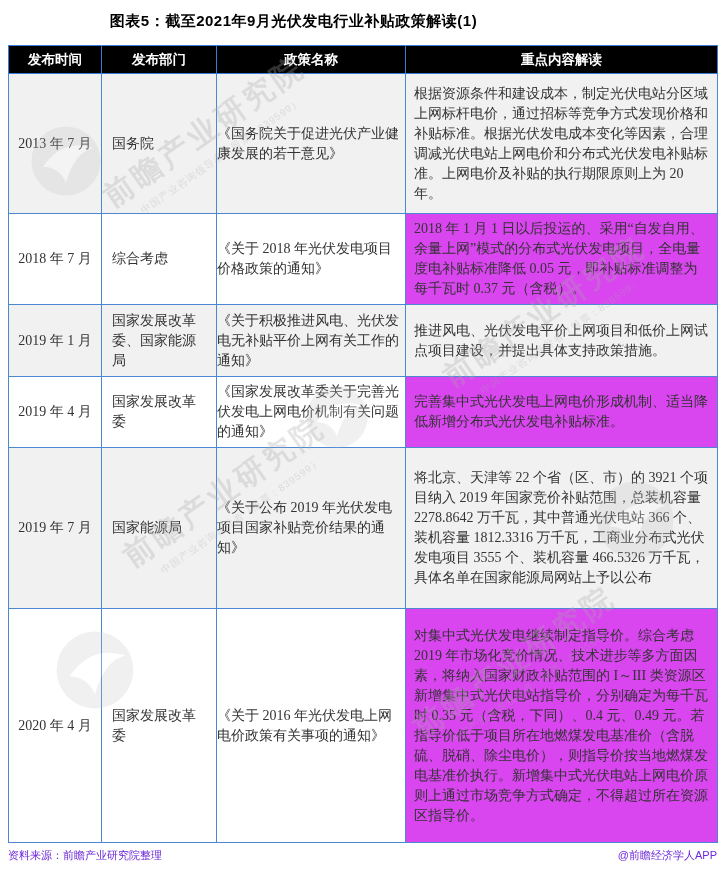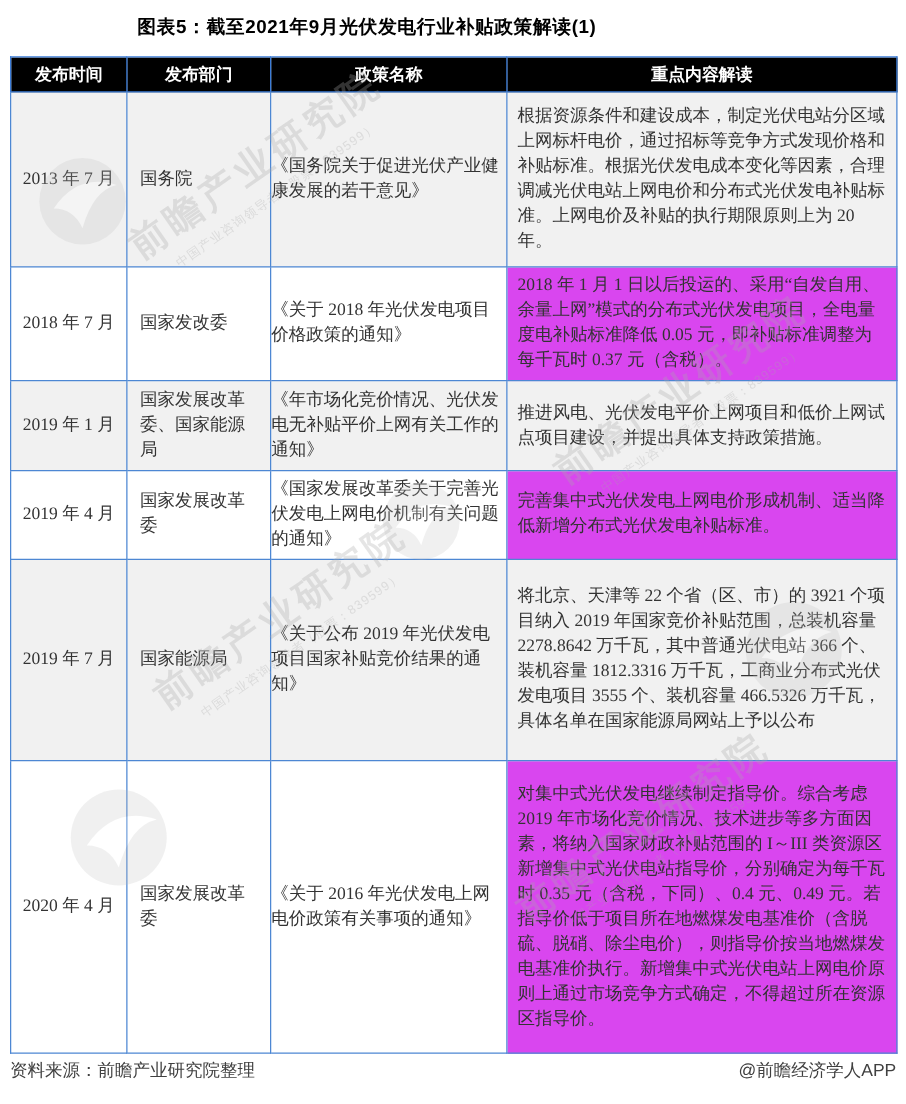--- a/index.html
+++ b/index.html
@@ -43,21 +43,21 @@
   .policy-table tbody td.cell-content { padding:5px 8px; }
   .policy-table tbody tr:nth-child(1) { height:140px; }
   .policy-table tbody tr:nth-child(2) { height:89px; }
   .policy-table tbody tr:nth-child(3) { height:72px; }
   .policy-table tbody tr:nth-child(4) { height:69px; }
   .policy-table tbody tr:nth-child(5) { height:161px; }
   .policy-table tbody tr:nth-child(6) { height:234px; }
   .page-footer {
     position:absolute; left:8px; top:848px; width:709px;
     display:flex; justify-content:space-between; align-items:center;
-    font-size:14px; color:#404040;gap:29px;
+    font-size:11px; color:#6d28d9;gap:29px;
   }
   
   .wm-layer { position:absolute; inset:0; pointer-events:none; z-index:5; }
   .wm-text {
     position:absolute; transform:rotate(-35deg); transform-origin:center;
     color:rgba(170,170,170,0.30); text-align:center; white-space:nowrap;
   }
   .wm-text .wm-big { font-size:30px; font-weight:bold; letter-spacing:4px; }
   .wm-text .wm-small { font-size:10px; letter-spacing:1px; margin-top:2px; }
   .wm-logo { position:absolute; opacity:0.22; }
@@ -84,28 +84,28 @@
   </thead>
   <tbody>
     <tr>
       <td class="cell-date">2013 年 7 月</td>
       <td class="cell-dept">国务院</td>
       <td class="cell-policy">《国务院关于促进光伏产业健康发展的若干意见》</td>
       <td class="cell-content">根据资源条件和建设成本，制定光伏电站分区域上网标杆电价，通过招标等竞争方式发现价格和补贴标准。根据光伏发电成本变化等因素，合理调减光伏电站上网电价和分布式光伏发电补贴标准。上网电价及补贴的执行期限原则上为 20 年。</td>
     </tr>
     <tr>
       <td class="cell-date">2018 年 7 月</td>
-      <td class="cell-dept">国家发改委</td>
+      <td class="cell-dept">综合考虑</td>
       <td class="cell-policy">《关于 2018 年光伏发电项目价格政策的通知》</td>
       <td class="cell-content">2018 年 1 月 1 日以后投运的、采用“自发自用、余量上网”模式的分布式光伏发电项目，全电量度电补贴标准降低 0.05 元，即补贴标准调整为每千瓦时 0.37 元（含税）。</td>
     </tr>
     <tr>
       <td class="cell-date">2019 年 1 月</td>
       <td class="cell-dept">国家发展改革委、国家能源局</td>
-      <td class="cell-policy">《年市场化竞价情况、光伏发电无补贴平价上网有关工作的通知》</td>
+      <td class="cell-policy">《关于积极推进风电、光伏发电无补贴平价上网有关工作的通知》</td>
       <td class="cell-content">推进风电、光伏发电平价上网项目和低价上网试点项目建设，并提出具体支持政策措施。</td>
     </tr>
     <tr>
       <td class="cell-date">2019 年 4 月</td>
       <td class="cell-dept">国家发展改革委</td>
       <td class="cell-policy">《国家发展改革委关于完善光伏发电上网电价机制有关问题的通知》</td>
       <td class="cell-content">完善集中式光伏发电上网电价形成机制、适当降低新增分布式光伏发电补贴标准。</td>
     </tr>
     <tr>
       <td class="cell-date">2019 年 7 月</td>

